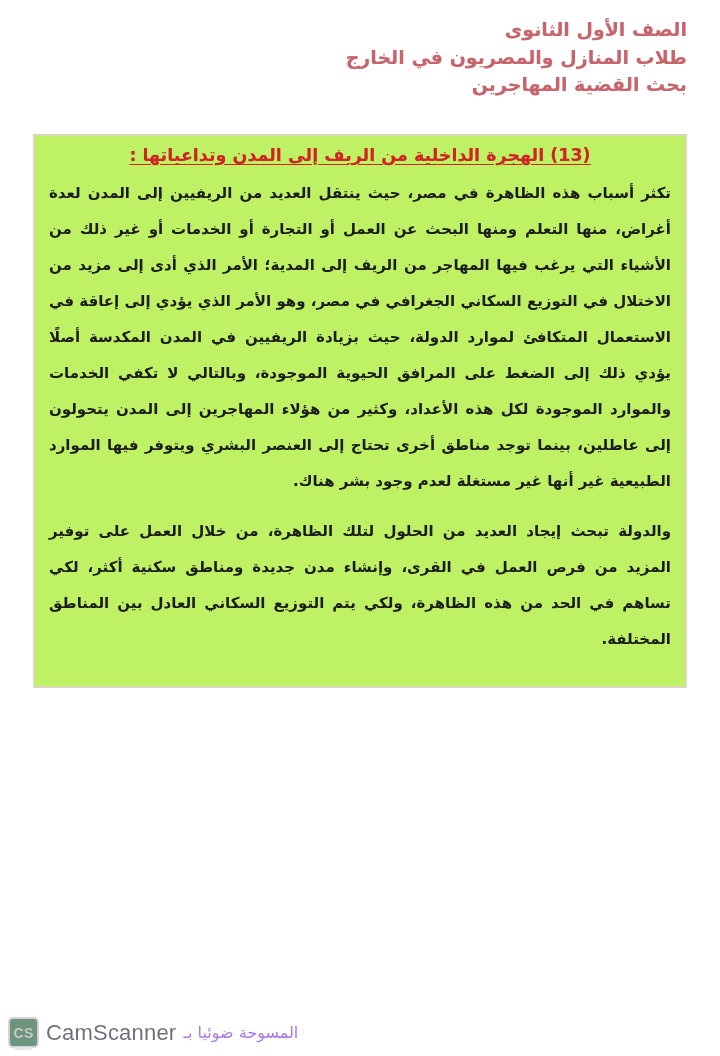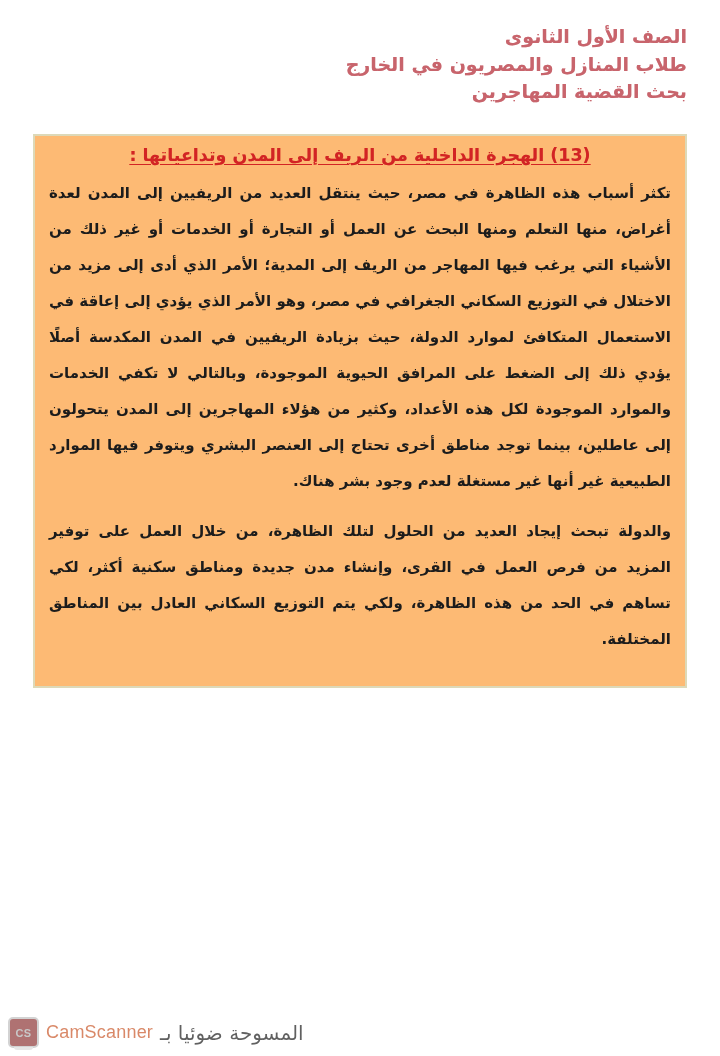--- a/index.html
+++ b/index.html
@@ -20,21 +20,21 @@
 
   .page {
     position: absolute;
     inset: 0;
     background: #ffffff;
   }
 
   
   .doc-header {
     position: absolute;
-    top: 23px;
+    top: 16px;
     right: 33px;
     text-align: right;
     direction: rtl;
     line-height: 1.45;
   }
 
   .doc-header .hline {
     display: block;
     color: #c8646c;
     font-size: 19px;
@@ -46,21 +46,21 @@
 
   
   .content-box {
     position: absolute;
     top: 134px;
     right: 33px;
     left: 33px;
     height: 554px;
     box-sizing: border-box;
     border: 2px solid #ddd9b8;
-    background: #fdba74;
+    background: #bef264;
     overflow: hidden;
     padding: 7px 14px 0 14px;
   }
 
   .section-title {
     direction: rtl;
     text-align: center;
     color: #d22424;
     font-size: 17.5px;
     font-weight: 700;
@@ -97,51 +97,51 @@
     direction: ltr;
     opacity: 0.62;
   }
 
   .cs-badge {
     width: 27px;
     height: 27px;
     border: 2px solid #b9b9b9;
     border-radius: 5px;
     color: #a8a8a8;
-    font-size: 11px;
+    font-size: 14px;
     font-weight: 700;
     letter-spacing: 0.3px;
     display: flex;
     align-items: center;
     justify-content: center;
     font-family: "Liberation Sans", sans-serif;
-    background: #7f1d1d;
+    background: #14532d;
     position: relative;
   }
   .cs-badge::after {
     content: "";
     position: absolute;
     left: 4px;
     right: 4px;
     bottom: -4px;
     height: 3px;
     background: #d8d8d8;
     border-radius: 0 0 3px 3px;
   }
 
   .wm-brand {
-    color: #c2410c;
-    font-size: 18px;
+    color: #0f172a;
+    font-size: 22px;
     font-family: "Liberation Sans", sans-serif;
     letter-spacing: 0.2px;
   }
 
   .wm-arabic {
-    color: #000000;
-    font-size: 20px;
+    color: #6d28d9;
+    font-size: 16px;
     direction: rtl;
     font-family: "DejaVu Sans", sans-serif;
   }
 </style>
 </head>
 <body>
 
 <div class="page">
 
   <div class="doc-header">

